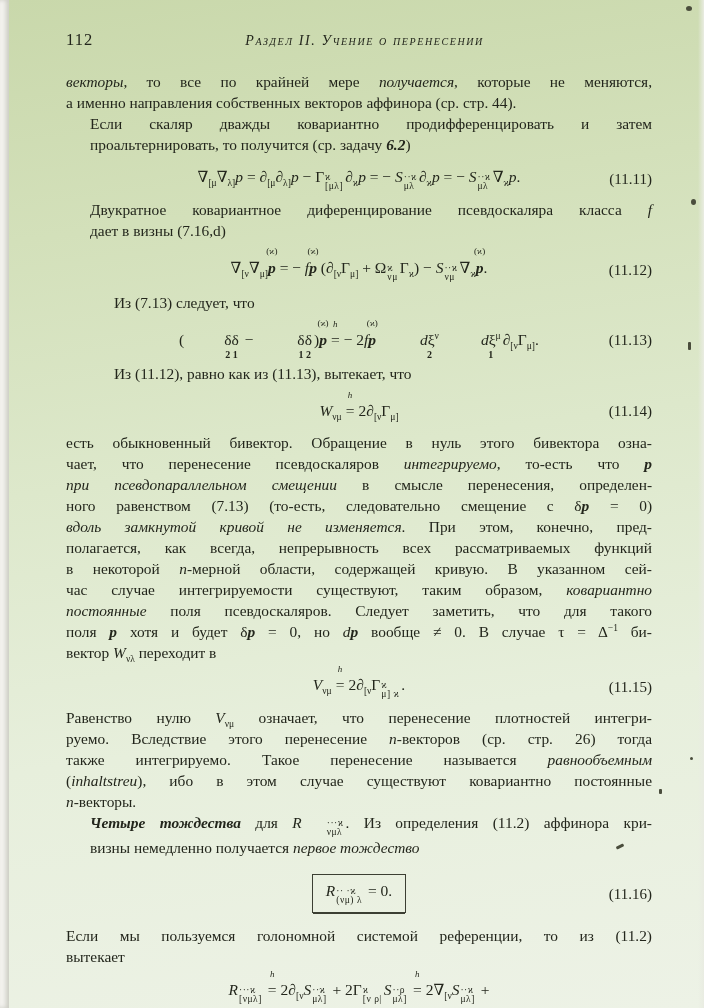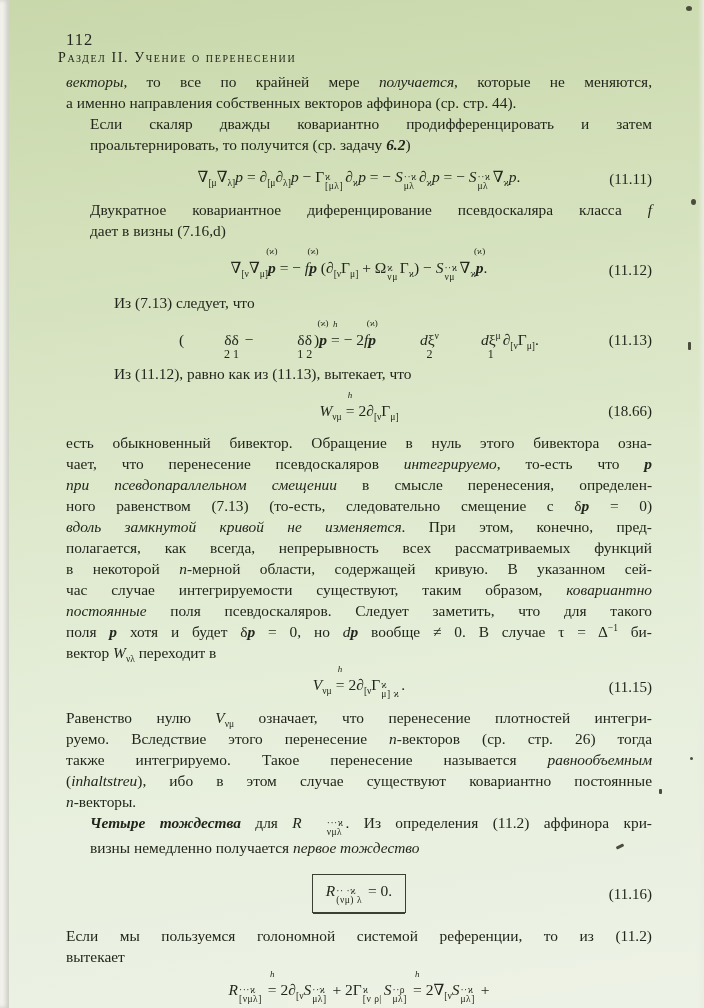--- a/index.html
+++ b/index.html
@@ -7,45 +7,45 @@
     position:relative; width:704px; height:1008px; overflow:hidden;
     background:linear-gradient(172deg,#c9d8ab 0%, #d3e0ba 22%, #dde8cb 45%, #e7efdc 70%, #edf2e6 100%);
     font-family:"Liberation Serif","DejaVu Serif",serif;
     color:#23261c;
   }
   .edge-left{position:absolute;left:0;top:0;width:9px;height:100%;
     background:#f3f2ee; box-shadow:inset -3px 0 4px rgba(90,95,70,.25);}
   .edge-right{position:absolute;right:0;top:0;width:6px;height:100%;
     background:linear-gradient(90deg,rgba(255,255,255,0),#e9ece2);}
   .content{position:absolute;left:66px;top:30px;width:586px;}
-  .hdr{display:flex;align-items:baseline;height:21px;margin-bottom:20px;flex-direction:column;}
+  .hdr{display:flex;align-items:baseline;height:21px;margin-bottom:20px;}
   .pageno{font-size:16.5px;letter-spacing:1px;}
   .rhead{flex:1;text-align:center;font-size:14px;letter-spacing:1.6px;
-    font-variant:small-caps;transform:translateX(-8px);}
+    font-variant:small-caps;transform:translateX(-8px);font-style:italic;}
   p{margin:0;font-size:15.4px;line-height:21px;text-align:justify;text-align-last:justify;}
   p .ll{display:inline-block;}
   p.ind{text-indent:24px;}
   i{font-style:italic;}
   b{font-weight:bold;font-style:italic;}
   .fp{font-style:italic;font-weight:bold;}
   sub{font-size:9.5px;vertical-align:-4px;line-height:0;}
   sup{font-size:9.5px;vertical-align:6px;line-height:0;}
   
   .st{display:inline-block;vertical-align:-7px;text-align:left;margin:0 2px 0 1px;}
   .st span{display:block;font-size:9.5px;line-height:9px;letter-spacing:.5px;white-space:nowrap;}
   
   .ov{position:relative;display:inline-block;}
   .ov .ovt{position:absolute;top:-10px;left:50%;transform:translateX(-50%);
     font-size:9px;line-height:9px;letter-spacing:0;white-space:nowrap;}
   .eqh{margin:0 4px;}
   .eqh .ovt{top:-9px;}
   
   .un{position:relative;display:inline-block;margin-right:2px;margin-left:40px;}
   .un .unb{position:absolute;bottom:-8px;left:50%;transform:translateX(-50%);
-    font-size:12px;line-height:9px;white-space:nowrap;}
+    font-size:10px;line-height:9px;white-space:nowrap;font-weight:bold;}
   .eqrow{position:relative;text-align:center;font-size:15.5px;line-height:22px;}
   .eqnum{position:absolute;right:0;top:50%;transform:translateY(-50%);font-size:15px;margin-left:15px;}
   .eqbody{display:inline-block;}
   .m1{margin:11px 0 8px;}
   .m2{margin:16px 0 10px;}
   .m3{margin:16px 0 12px;}
   .boxed{border:1.6px solid #3c3f33;padding:5px 13px 7px;display:inline-block;
     box-shadow:0 2px 0 -1px #3c3f33;}
   .eq17{margin-top:12px;}
   .eq17 .line{display:block;}
@@ -84,21 +84,21 @@
 
     <div class="eqrow m3">
       <span class="eqbody">(<span class="un"><span>δδ</span><span class="unb">2 1</span></span> − <span class="un"><span>δδ</span><span class="unb">1 2</span></span>)<span class="ov"><span class="ovt">(ϰ)</span><span class="fp">p</span></span><span class="ov eqh"><span class="ovt"><i>h</i></span>=</span>− 2<i>f</i><span class="ov"><span class="ovt">(ϰ)</span><span class="fp">p</span></span> <span class="un"><span><i>d</i>ξ<sup>ν</sup></span><span class="unb">2</span></span><span class="un"><span><i>d</i>ξ<sup>μ</sup></span><span class="unb">1</span></span>∂<sub>[ν</sub>Γ<sub>μ]</sub>.</span>
       <span class="eqnum">(11.13)</span>
     </div>
 
     <p class="ind"><span class="ll">Из (11.12), равно как из (11.13), вытекает, что</span></p>
 
     <div class="eqrow m2">
       <span class="eqbody"><i>W</i><sub>νμ</sub><span class="ov eqh"><span class="ovt"><i>h</i></span>=</span>2∂<sub>[ν</sub>Γ<sub>μ]</sub></span>
-      <span class="eqnum">(18.66)</span>
+      <span class="eqnum">(11.14)</span>
     </div>
 
     <p>есть обыкновенный бивектор. Обращение в нуль этого бивектора озна-<br>чает, что перенесение псевдоскаляров <i>интегрируемо</i>, то-есть что <span class="fp">p</span><br><i>при псевдопараллельном смещении</i> в смысле перенесения, определен-<br>ного равенством (7.13) (то-есть, следовательно смещение с δ<span class="fp">p</span> = 0)<br><i>вдоль замкнутой кривой не изменяется</i>. При этом, конечно, пред-<br>полагается, как всегда, непрерывность всех рассматриваемых функций<br>в некоторой <i>n</i>-мерной области, содержащей кривую. В указанном сей-<br>час случае интегрируемости существуют, таким образом, <i>ковариантно</i><br><i>постоянные</i> поля псевдоскаляров. Следует заметить, что для такого<br>поля <span class="fp">p</span> хотя и будет δ<span class="fp">p</span> = 0, но <i>d</i><span class="fp">p</span> вообще ≠ 0. В случае τ = Δ<sup>−1</sup> би-<br><span class="ll">вектор <i>W</i><sub>νλ</sub> переходит в</span></p>
 
     <div class="eqrow m1">
       <span class="eqbody"><i>V</i><sub>νμ</sub><span class="ov eqh"><span class="ovt"><i>h</i></span>=</span>2∂<sub>[ν</sub>Γ<span class="st"><span>ϰ</span><span>μ] ϰ</span></span>.</span>
       <span class="eqnum">(11.15)</span>
     </div>
 
     <p>Равенство нулю <i>V</i><sub>νμ</sub> означает, что перенесение плотностей интегри-<br>руемо. Вследствие этого перенесение <i>n</i>-векторов (ср. стр. 26) тогда<br>также интегрируемо. Такое перенесение называется <i>равнообъемным</i><br>(<i>inhaltstreu</i>), ибо в этом случае существуют ковариантно постоянные<br><span class="ll"><i>n</i>-векторы.</span></p>

